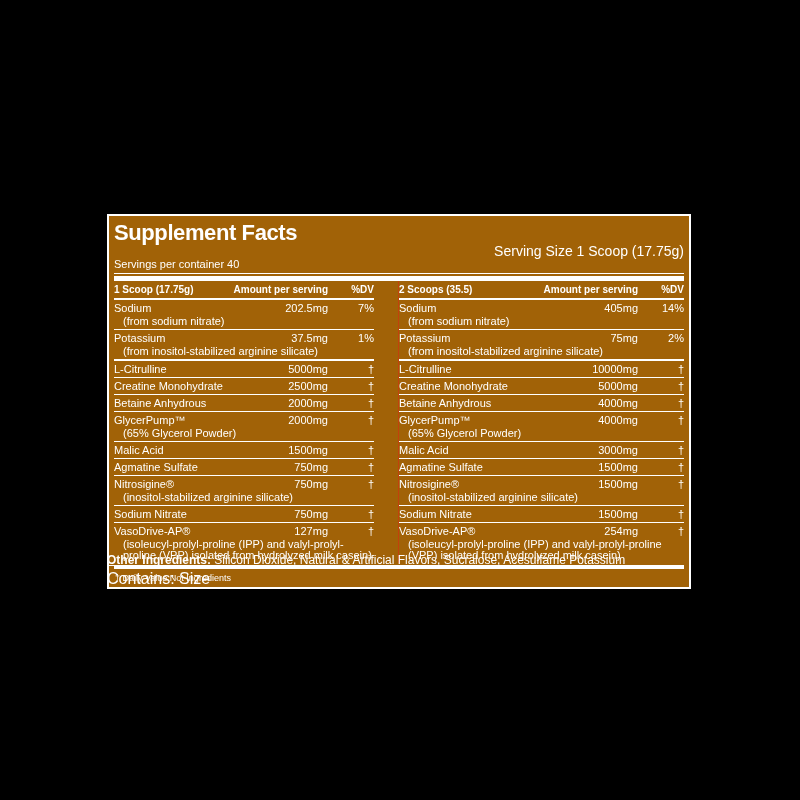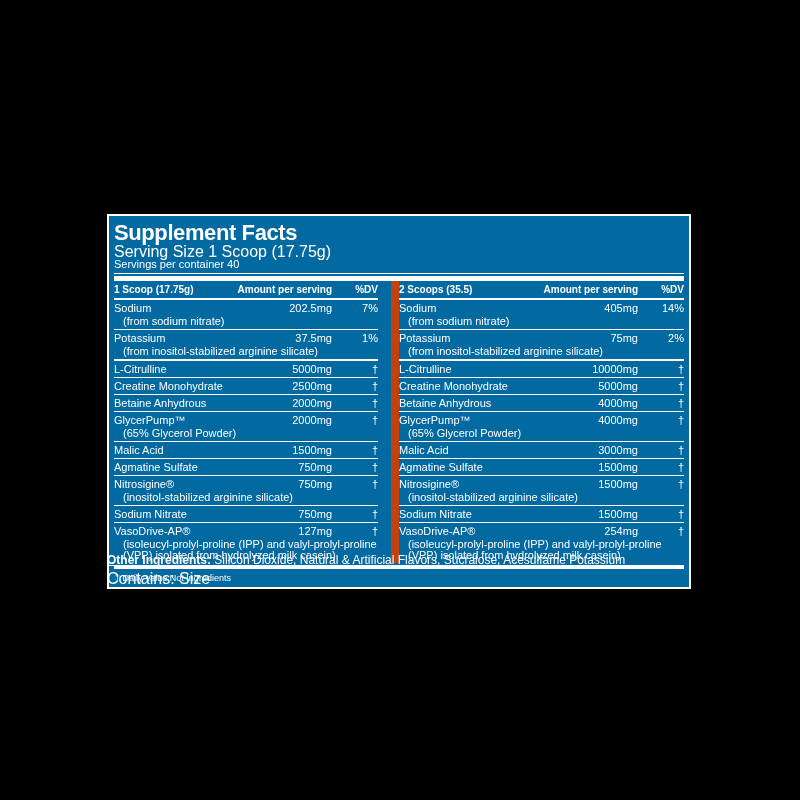--- a/index.html
+++ b/index.html
@@ -17,34 +17,35 @@
     position: absolute;
     width: 800px;
     height: 800px;
     background: #000000;
   }
   .panel {
     position: absolute;
     left: 107px;
     top: 214px;
     width: 570px;
-    background: #0369a1;
+    background: #a16207;
     border: 2px solid #ffffff;
     padding: 3px 5px 2px 5px;
   }
   .title {
     font-size: 22px;
     font-weight: bold;
     letter-spacing: -0.4px;
     line-height: 25px;
     margin-top: 1px;
   }
   .serving-line {
-    font-size: 16px;
+    font-size: 14px;
     line-height: 13px;
+    text-align: right;
   }
   .servings-line {
     font-size: 11px;
     line-height: 13px;
     padding-bottom: 2px;
     border-bottom: 1px solid #ffffff;
   }
   .thickbar {
     height: 5px;
     background: #ffffff;
@@ -56,22 +57,22 @@
   }
   .cols {
     display: flex;
     align-items: stretch;
   }
   .col {
     width: 50%;
     box-sizing: border-box;
   }
   .col-left {
-    border-right: 8px solid #c2410c;
-    padding-right: 13px;
+    border-right: 1px solid #c2410c;
+    padding-right: 24px;
   }
   .col-right {
   }
   .col-header {
     display: flex;
     align-items: baseline;
     font-size: 10px;
     font-weight: bold;
     padding: 3px 0 3px 0;
     border-bottom: 2px solid #ffffff;

